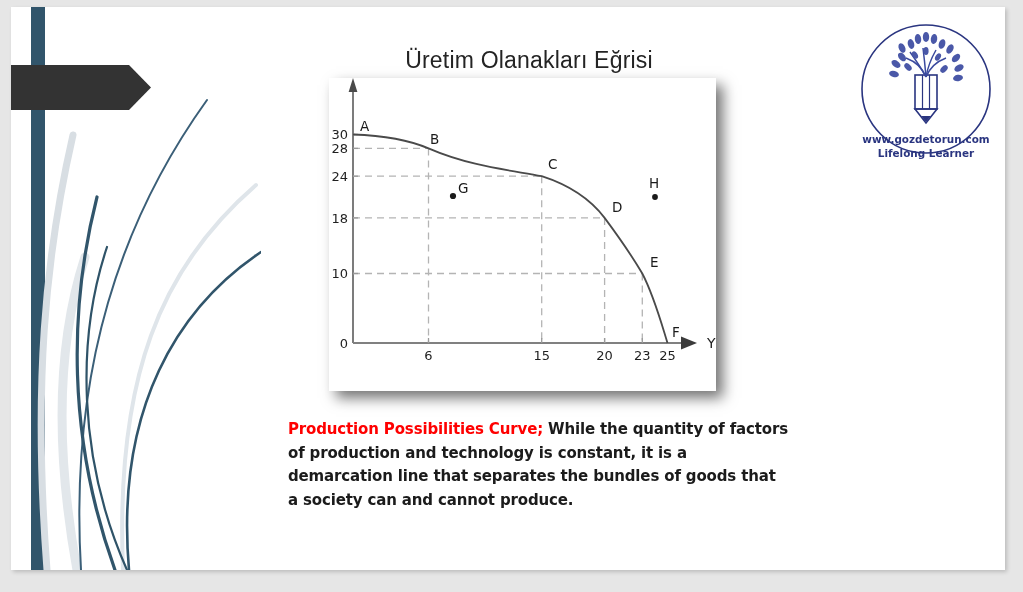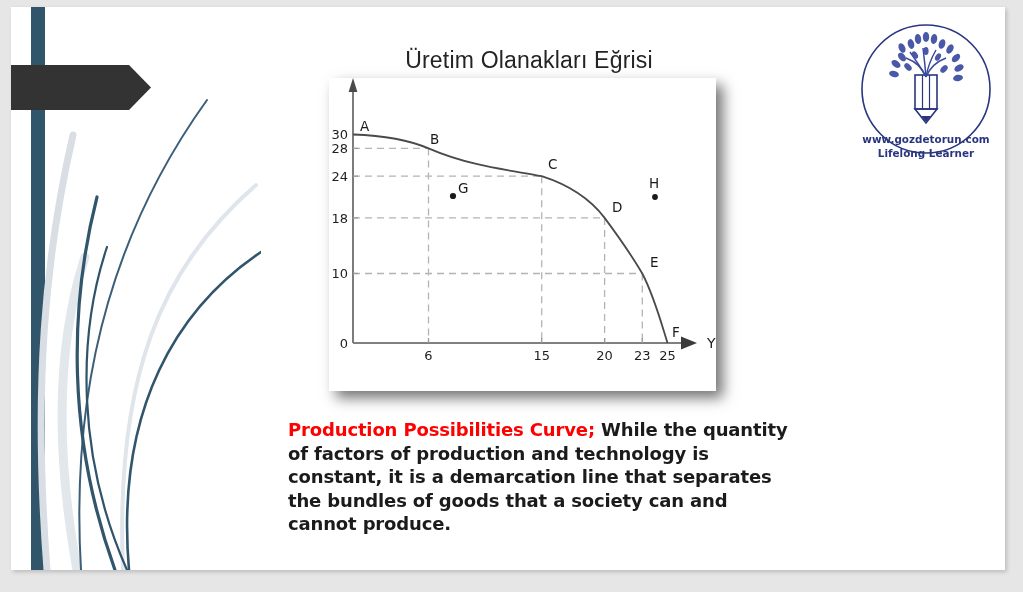--- a/index.html
+++ b/index.html
@@ -22,21 +22,21 @@
   #chart-figure{position:absolute;left:318px;top:55px;width:387px;height:313px;
                 background:#fff;box-shadow:7px 7px 13px rgba(0,0,0,.55);overflow:hidden;margin-top:16px;}
   #chart-svg{position:absolute;left:0;top:-38px;width:400px;height:351px;}
 
   #chart-title{position:absolute;left:318px;top:40px;width:400px;height:34px;
                font-size:23px;color:#242424;text-align:center;
                font-family:"Liberation Sans",sans-serif;letter-spacing:.2px;}
 
   
   #body-text{position:absolute;left:277px;top:411px;width:500px;
-             font-size:18px;font-weight:bold;line-height:23.5px;color:#1b1b1b;
+             font-size:15px;font-weight:bold;line-height:23.5px;color:#1b1b1b;
              font-family:"DejaVu Sans",sans-serif;letter-spacing:-.15px;}
   #body-text .hl{color:#ff0000;}
 
   .nosel{user-select:none;}
 </style>
 </head>
 <body>
 
 <div id="slide-canvas">
   <div id="slide">

